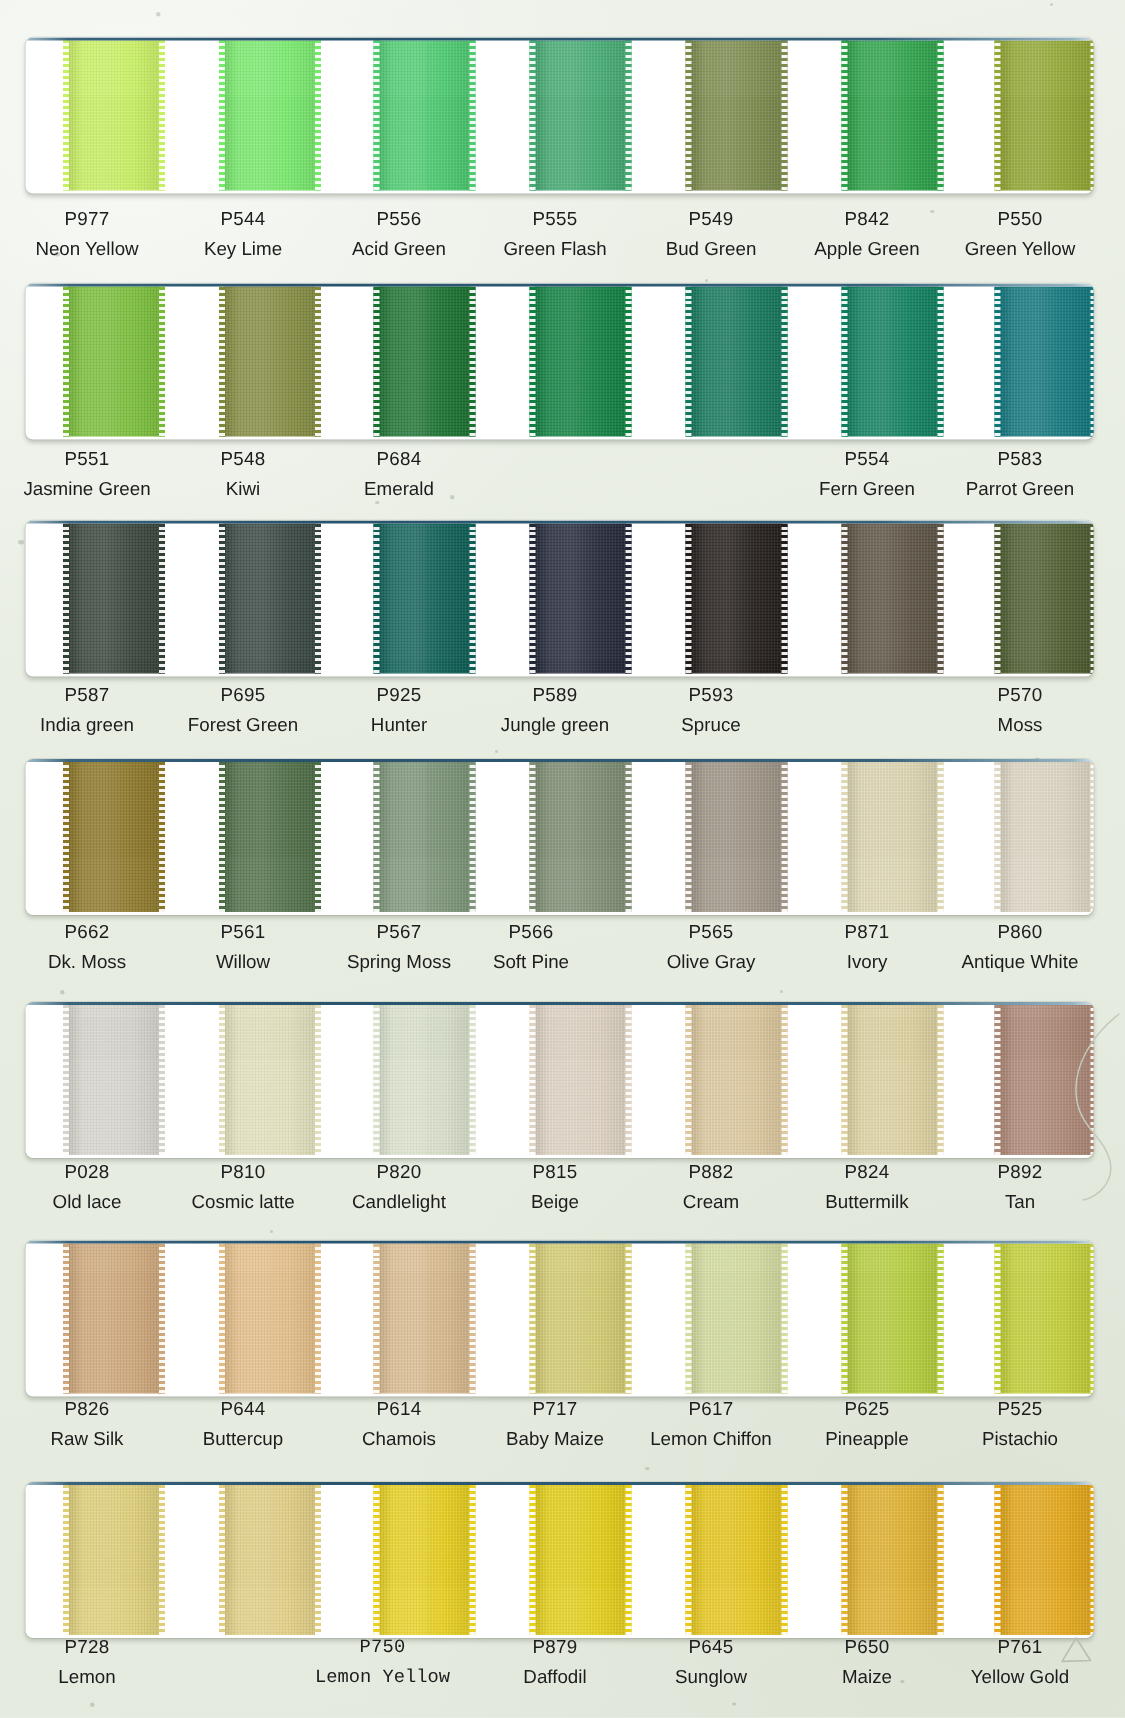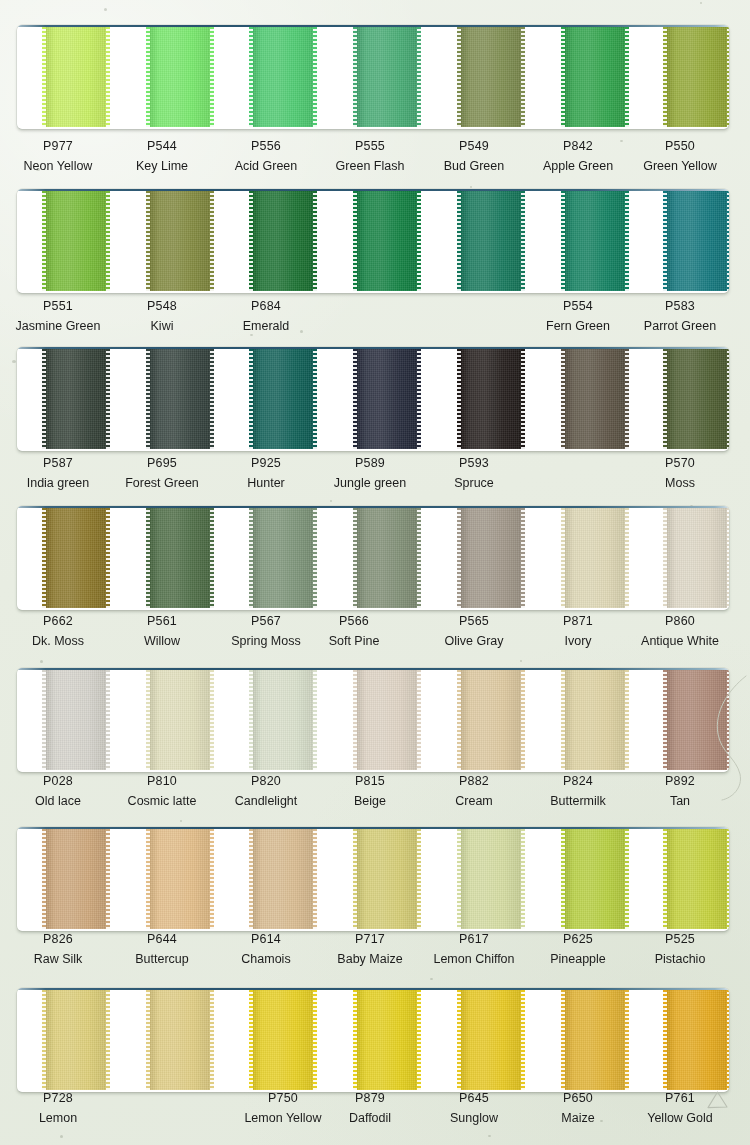--- a/index.html
+++ b/index.html
@@ -606,21 +606,21 @@
     <div class="label-cell" style="left: 621px;">
       <div class="label-code">P525</div>
       <div class="label-name">Pistachio</div>
     </div>
   </div>
 <div class="labels" style="position: absolute; top: 1091px; left: 0px; right: 0px;">
     <div class="label-cell" style="left: -1px;">
       <div class="label-code">P728</div>
       <div class="label-name">Lemon</div>
     </div>
-    <div class="label-cell" style="left: 224px;">
+    <div class="label-cell" style="left: 196px; font-family: Liberation Mono, monospace;">
       <div class="label-code">P750</div>
       <div class="label-name">Lemon Yellow</div>
     </div>
     <div class="label-cell" style="left: 311px;">
       <div class="label-code">P879</div>
       <div class="label-name">Daffodil</div>
     </div>
     <div class="label-cell" style="left: 415px;">
       <div class="label-code">P645</div>
       <div class="label-name">Sunglow</div>

